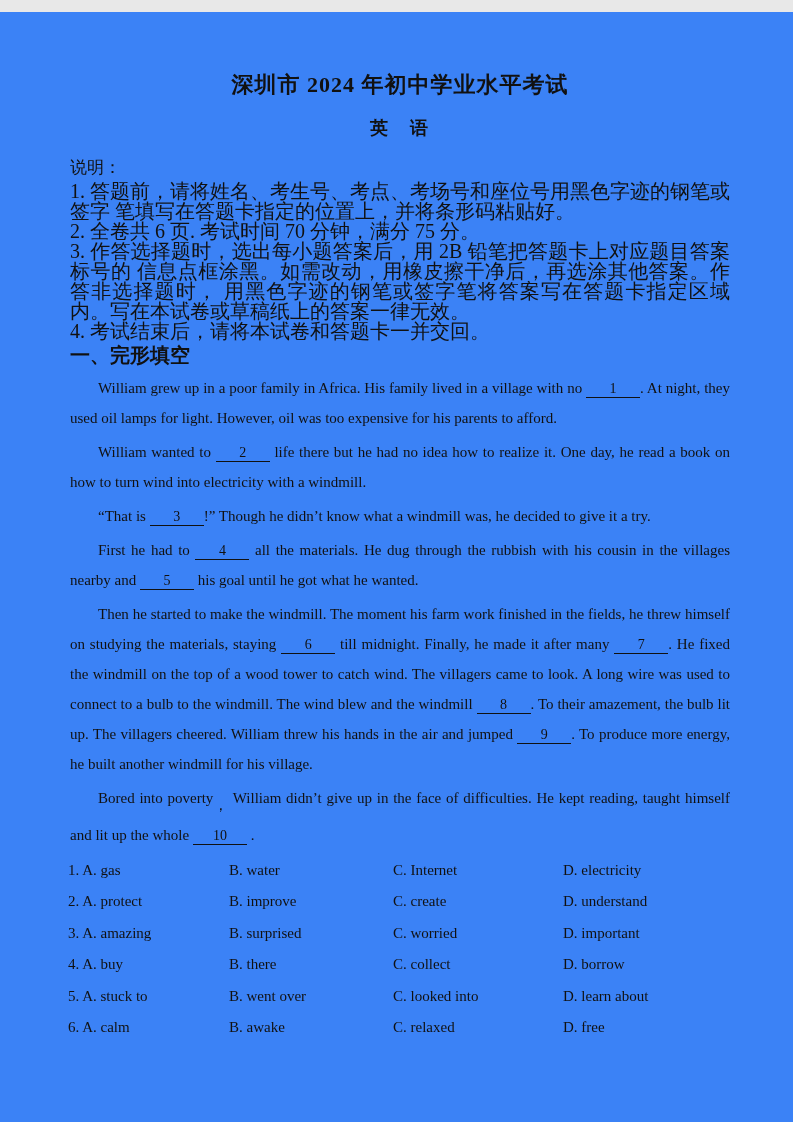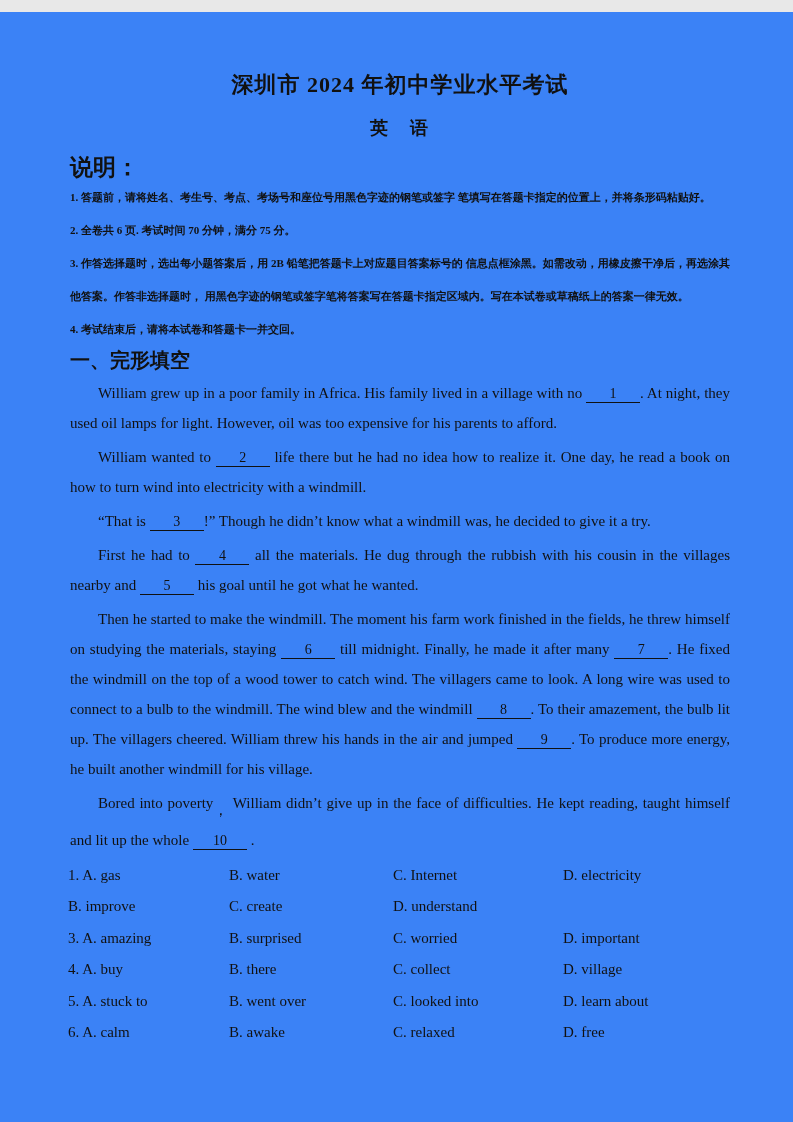--- a/index.html
+++ b/index.html
@@ -25,28 +25,28 @@
   .exam-subject {
     margin:13px 0 0 0;
     text-align:center;
     font-size:18px;
     font-weight:700;
     line-height:30px;
     letter-spacing:2px;
   }
   .notice-heading {
     margin-top:11px;
-    font-size:23px;
-    font-weight:700;
+    font-size:17px;
+    font-weight:400;
     line-height:27px;
   }
   .notice-item {
-    font-size:11px;
-    font-weight:700;
-    line-height:33px;
+    font-size:20px;
+    font-weight:400;
+    line-height:20px;
     text-align:justify;
   }
   .section-heading {
     font-size:20px;
     font-weight:700;
     line-height:28px;
   }
   .cloze { margin-top:2px; }
   .body-para {
     margin:4px 0 0 0;
@@ -107,35 +107,36 @@
     </div>
 
   <div class="options" id="options">
       <div class="opt-row">
         <span class="opt-cell">1. A. gas</span>
         <span class="opt-cell">B. water</span>
         <span class="opt-cell">C. Internet</span>
         <span class="opt-cell">D. electricity</span>
       </div>
       <div class="opt-row">
+        <span class="opt-cell">2. A. protect</span>
         <span class="opt-cell">B. improve</span>
         <span class="opt-cell">C. create</span>
         <span class="opt-cell">D. understand</span>
       </div>
       <div class="opt-row">
         <span class="opt-cell">3. A. amazing</span>
         <span class="opt-cell">B. surprised</span>
         <span class="opt-cell">C. worried</span>
         <span class="opt-cell">D. important</span>
       </div>
       <div class="opt-row">
         <span class="opt-cell">4. A. buy</span>
         <span class="opt-cell">B. there</span>
         <span class="opt-cell">C. collect</span>
-        <span class="opt-cell">D. village</span>
+        <span class="opt-cell">D. borrow</span>
       </div>
       <div class="opt-row">
         <span class="opt-cell">5. A. stuck to</span>
         <span class="opt-cell">B. went over</span>
         <span class="opt-cell">C. looked into</span>
         <span class="opt-cell">D. learn about</span>
       </div>
       <div class="opt-row">
         <span class="opt-cell">6. A. calm</span>
         <span class="opt-cell">B. awake</span>

